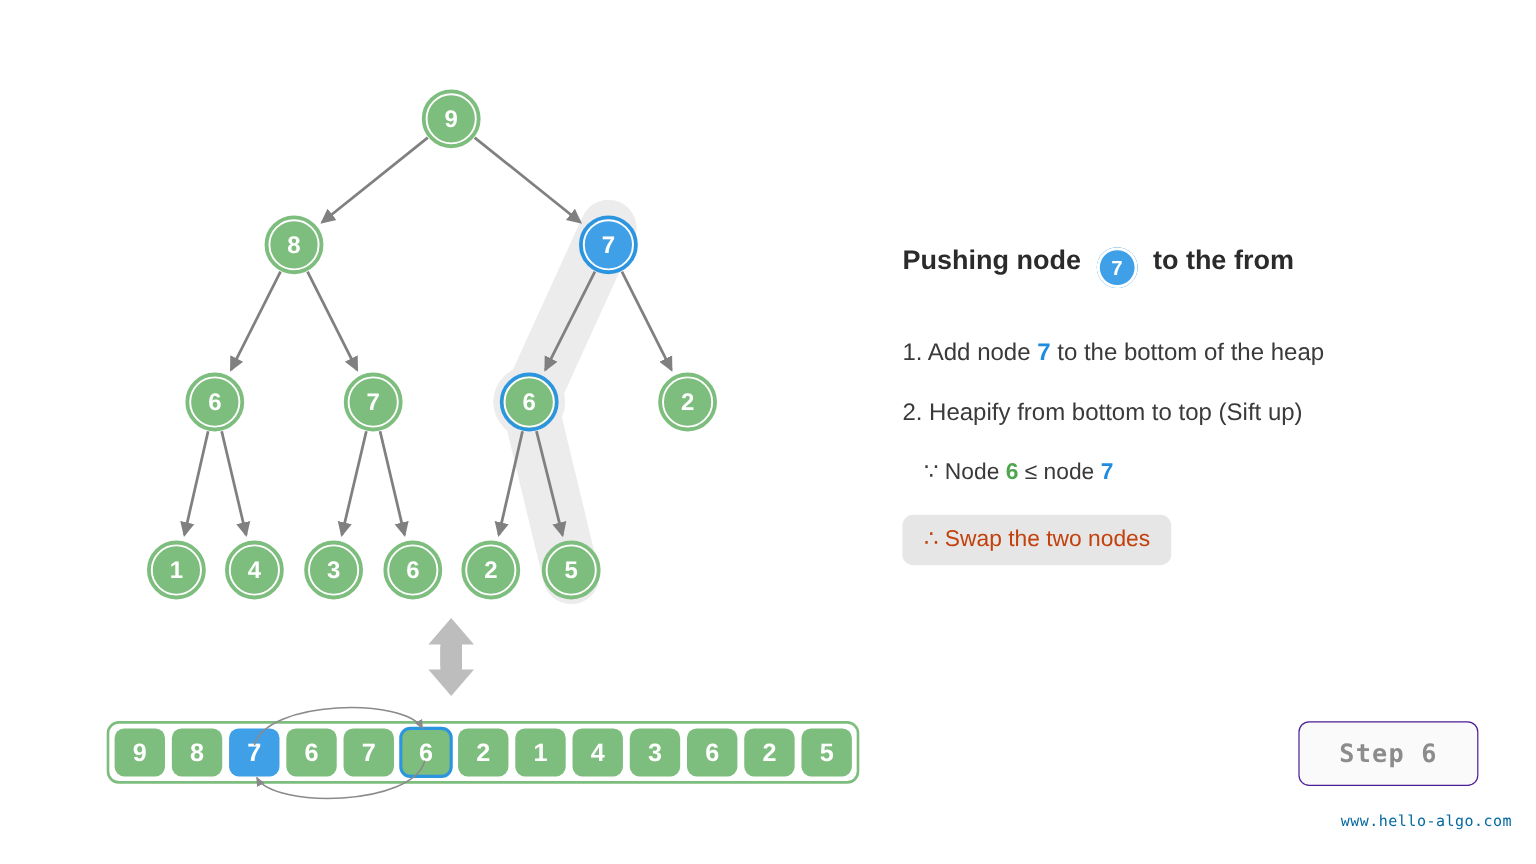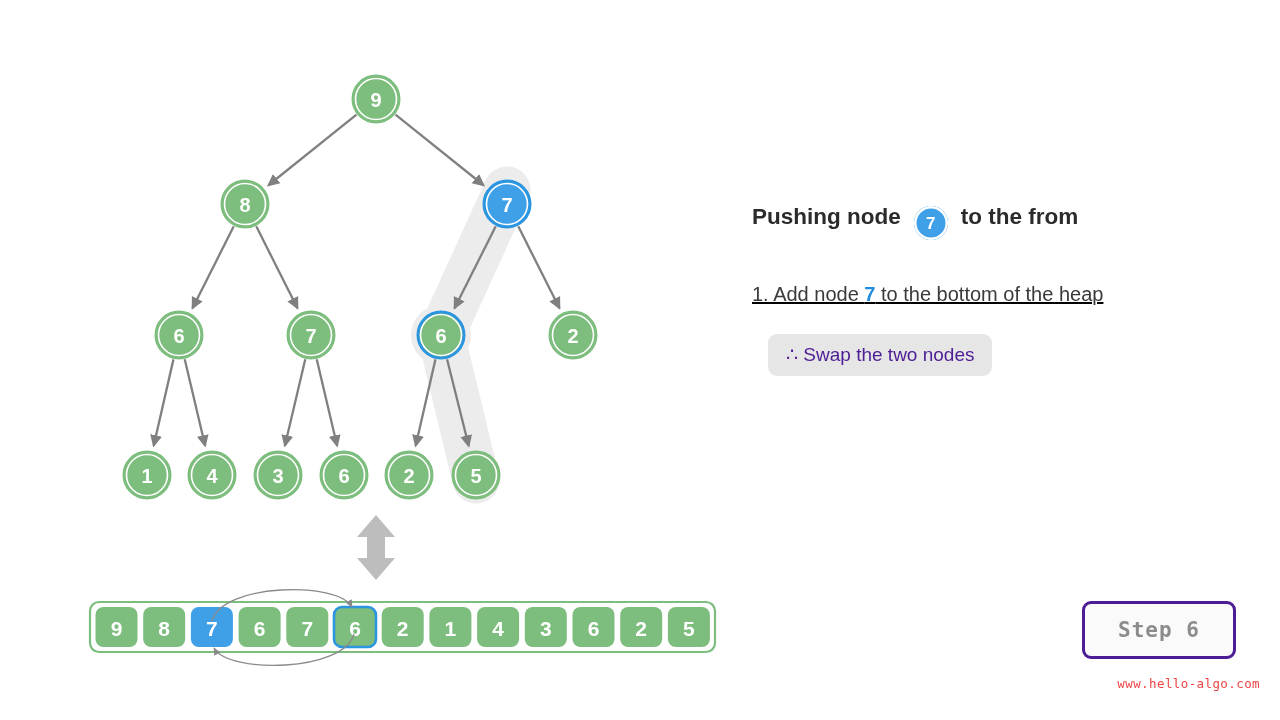--- a/index.html
+++ b/index.html
@@ -74,21 +74,20 @@
     border-radius: 50%;
     background: #3fa0e8;
     box-shadow: 0 0 0 2.5px #ffffff inset, 0 0 0 4.5px #3fa0e8 inset;
     color: #ffffff;
     font-size: 17px;
     font-weight: 700;
     flex: none;
   }
   .steps {
     margin-top: 38px;
-    text-decoration: underline;
   }
   .step-line {
     font-size: 20px;
     color: #3a3a3a;
     line-height: 1;
     white-space: nowrap;
     margin-bottom: 30px;
   }
   .reason-line {
     font-size: 19px;
@@ -97,36 +96,36 @@
     white-space: nowrap;
     margin-left: 18px;
     margin-bottom: 26px;
   }
   .conclusion-box {
     display: inline-block;
     background: #e6e6e6;
     border-radius: 9px;
     padding: 11px 18px 12px 18px;
     font-size: 19px;
-    color: #4c1d95;
+    color: #c2410c;
     line-height: 1;
     white-space: nowrap;
-    margin-left: 16px;
+    margin-left: 0px;
   }
   .num-blue { color: #1f8ce0; font-weight: 700; }
   .num-green { color: #4ea64e; font-weight: 700; }
 
   
   #step-badge {
     position: absolute;
     left: 1082px;
     top: 601px;
     width: 148px;
     height: 52px;
-    border: 3px solid #4c1d95;
+    border: 1px solid #4c1d95;
     border-radius: 9px;
     background: #fafafa;
     display: flex;
     align-items: center;
     justify-content: center;
     font-family: "DejaVu Sans Mono", "Liberation Mono", monospace;
     font-size: 21px;
     font-weight: 700;
     color: #8c8c8c;
     letter-spacing: 1px;
@@ -134,21 +133,21 @@
   }
   
   #watermark {
     position: absolute;
     left: 1070px;
     top: 676px;
     width: 190px;
     text-align: right;
     font-family: "DejaVu Sans Mono", "Liberation Mono", monospace;
     font-size: 12.5px;
-    color: #ef4444;
+    color: #0369a1;
     letter-spacing: 0.4px;
   }
 </style>
 </head>
 <body>
 
 <div id="stage">
 
   <svg id="diagram" viewBox="0 0 1280 720">
     <defs>
@@ -336,21 +335,27 @@
       <span class="hl-chip">7</span>
       <span>to the from</span>
     </div>
 
     <div class="steps">
 
       <div class="step-line">
         <span>1. Add node </span><span class="num-blue">7</span><span> to the bottom of the heap</span>
       </div>
 
-
+      <div class="step-line">
+        <span>2. Heapify from bottom to top (Sift up)</span>
+      </div>
+
+      <div class="reason-line">
+        <span>∵</span><span> Node </span><span class="num-green">6</span><span> ≤ node </span><span class="num-blue">7</span>
+      </div>
 
       <div class="conclusion-box">
         <span>∴</span><span> Swap the two nodes</span>
       </div>
 
     </div>
   </div>
 
   <div id="step-badge">
     <span>Step 6</span>

